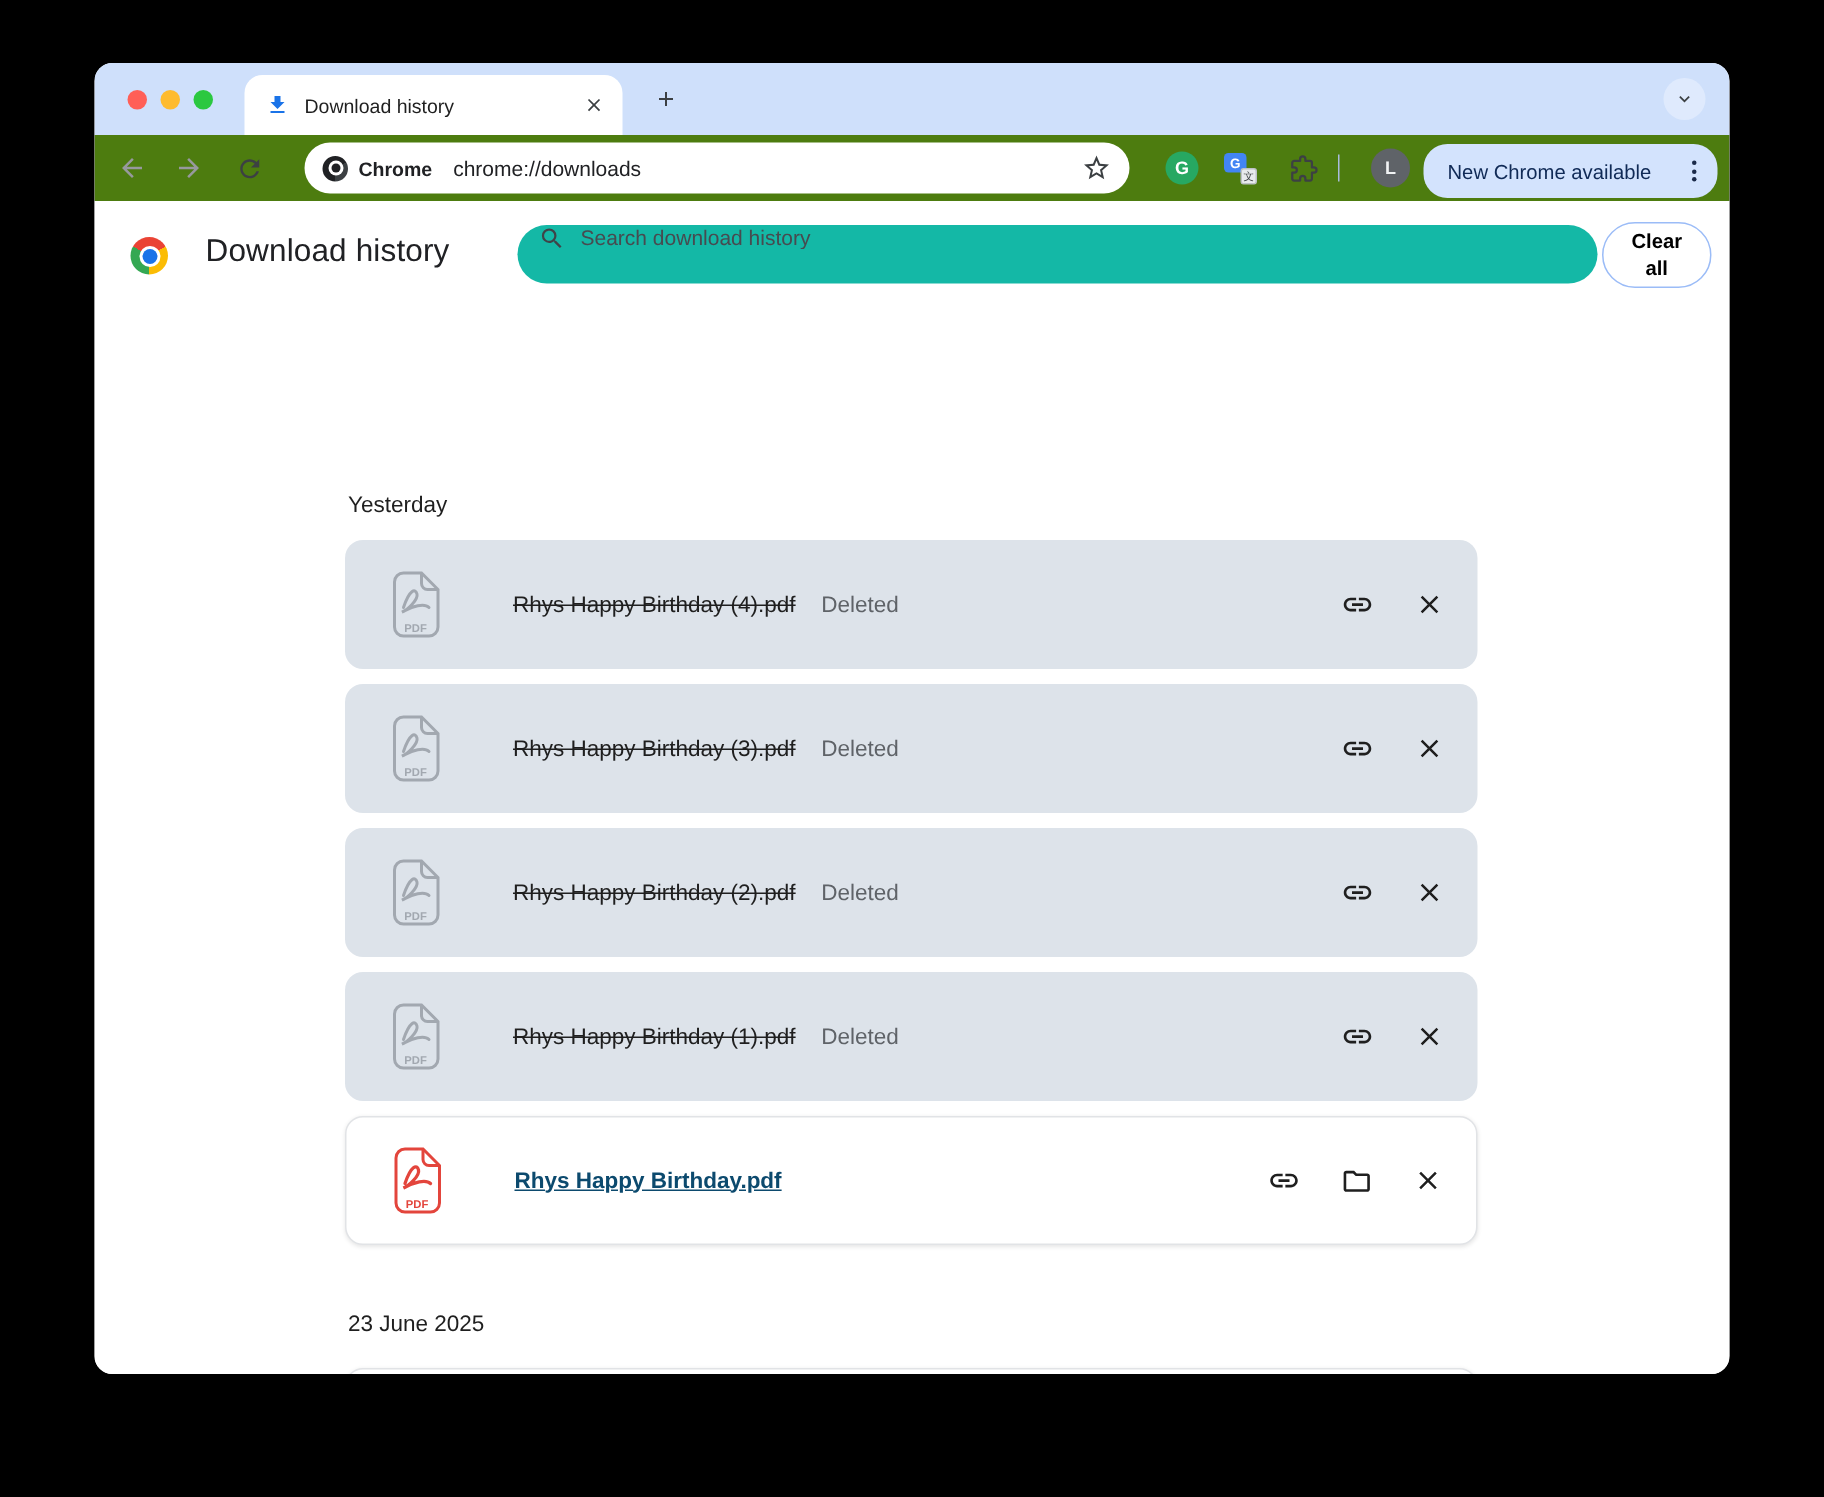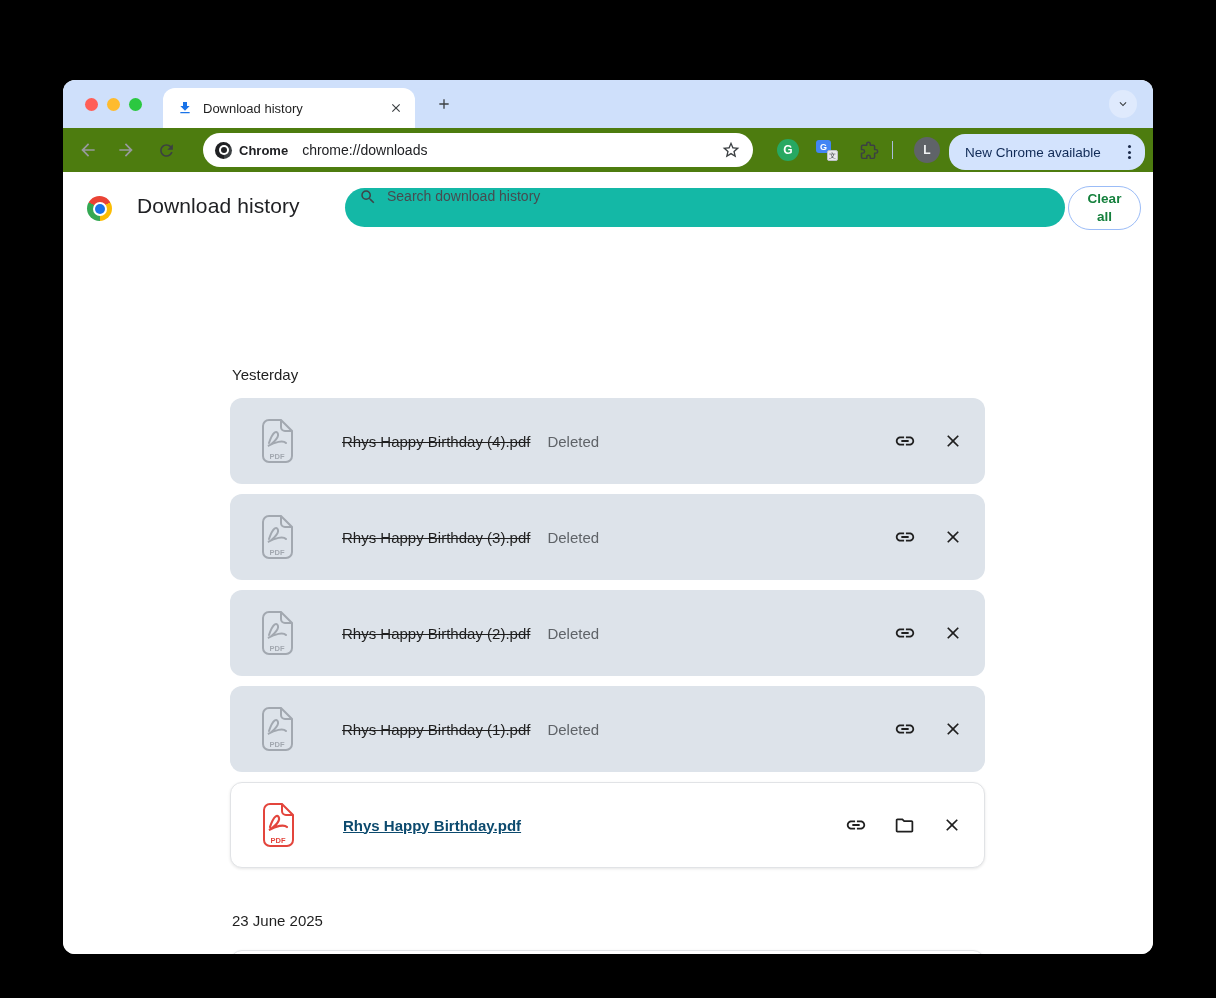--- a/index.html
+++ b/index.html
@@ -1,17 +1,17 @@
 <!DOCTYPE html>
 <html><head>
 <meta charset="utf-8">
 <style>
   * { margin:0; padding:0; box-sizing:border-box; }
   html,body { width:1216px; height:998px; background:#000; font-family:"Liberation Sans", sans-serif; overflow:hidden; }
-  #window{ position:absolute; left:63px; top:42px; width:1090px; height:874px; border-radius:12px; background:#fff; overflow:hidden; box-shadow:0 30px 80px rgba(0,0,0,.65);margin-top:38px; }
+  #window{ position:absolute; left:63px; top:42px; width:1090px; height:874px; border-radius:12px; background:#fff; overflow:hidden; box-shadow:0 30px 80px rgba(0,0,0,.65); }
 
   
   .tabstrip{ position:absolute; left:0; top:0; width:100%; height:48px; background:#cfe0fb; }
   .lights{ position:absolute; left:22px; top:18px; display:flex; gap:9px; }
   .light{ width:13px; height:13px; border-radius:50%; }
   .light.red{ background:#ff5f57; } .light.yellow{ background:#febb2e; } .light.green{ background:#2bc840; }
   .tab{ position:absolute; left:100px; top:8px; width:252px; height:40px; background:#fff; border-radius:12px 12px 0 0; display:flex; align-items:center; padding:0 10px 0 14px; }
   .tab-title{ font-size:13px; color:#1f1f1f; margin-left:10px; flex:1; white-space:nowrap; overflow:hidden; }
   .tab-close{ width:18px; height:18px; display:flex; align-items:center; justify-content:center; border-radius:50%; cursor:pointer; }
   .newtab{ position:absolute; left:367px; top:10px; width:28px; height:28px; display:flex; align-items:center; justify-content:center; border-radius:50%; }
@@ -42,21 +42,21 @@
 
   
   .page{ position:absolute; left:0; top:92px; width:100%; bottom:0; background:#fff; }
   .chrome-logo{ position:absolute; left:24px; top:24px; width:25px; height:25px; border-radius:50%; background:conic-gradient(from -60deg,#ea4335 0 120deg,#fbbc04 0 240deg,#34a853 0 360deg); }
   .chrome-logo::before{ content:""; position:absolute; inset:5.5px; background:#fff; border-radius:50%; }
   .chrome-logo::after{ content:""; position:absolute; inset:7.5px; background:#1a73e8; border-radius:50%; }
   .page-title{ position:absolute; left:74px; top:22px; font-size:21px; font-weight:500; color:#202124; letter-spacing:.1px; }
   .search-bar{ position:absolute; left:282px; top:16px; width:720px; height:39px; background:#14b8a6; border-radius:20px; display:flex; align-items:flex-start; padding:0 14px; }
   .search-input{ border:none; outline:none; background:transparent; font-size:14px; color:#202124; margin-left:10px; width:100%; font-family:"Liberation Sans",sans-serif; }
   .search-input::placeholder{ color:#474b50; }
-  .clear-all{ position:absolute; left:1005px; top:14px; width:73px; height:44px; border:1px solid #9bbcf7; border-radius:22px; background:#fff; color:#15803d; font-size:13.5px; font-weight:600; line-height:1.35; text-align:center; display:flex; align-items:center; justify-content:center; cursor:pointer; font-family:"Liberation Sans",sans-serif; padding:0 10px; }
+  .clear-all{ position:absolute; left:1005px; top:14px; width:73px; height:44px; border:1px solid #9bbcf7; border-radius:22px; background:#fff; color:#000000; font-size:13.5px; font-weight:600; line-height:1.35; text-align:center; display:flex; align-items:center; justify-content:center; cursor:pointer; font-family:"Liberation Sans",sans-serif; padding:0 10px; }
 
   
   .section-heading{ position:absolute; left:169px; font-size:15px; color:#1f1f1f; }
   .dl-card{ position:absolute; left:167px; width:755px; height:86px; border-radius:12px; display:flex; align-items:center; padding:0 20px 0 28px; }
   .dl-card.removed{ background:#dde3ea; }
   .dl-card.active{ background:#fff; border:1px solid #e1e3e6; box-shadow:0 1px 3px rgba(0,0,0,.1); }
   .fileicon{ width:38px; height:46px; margin-right:46px; flex:0 0 auto; }
   .fname{ font-size:15px; font-weight:500; color:#1f1f1f; }
   .fname.strike{ text-decoration:line-through; }
   .fname-link{ font-size:15px; font-weight:700; color:#0c4a6e; text-decoration:underline; cursor:pointer; }

